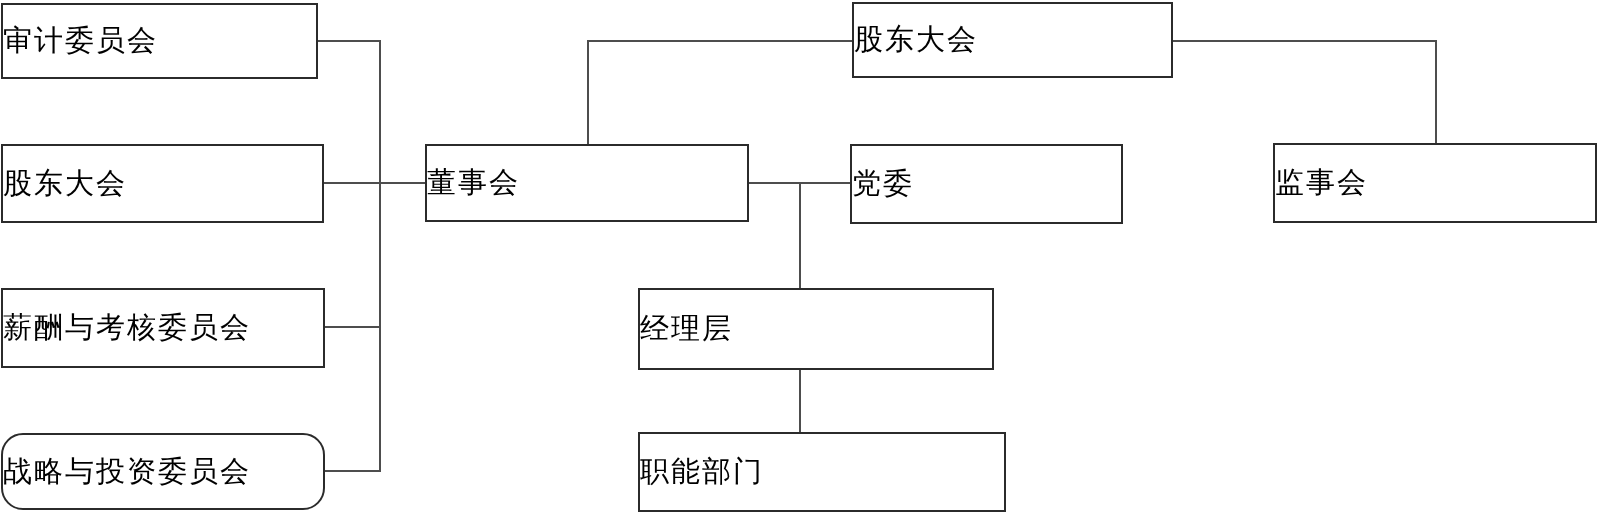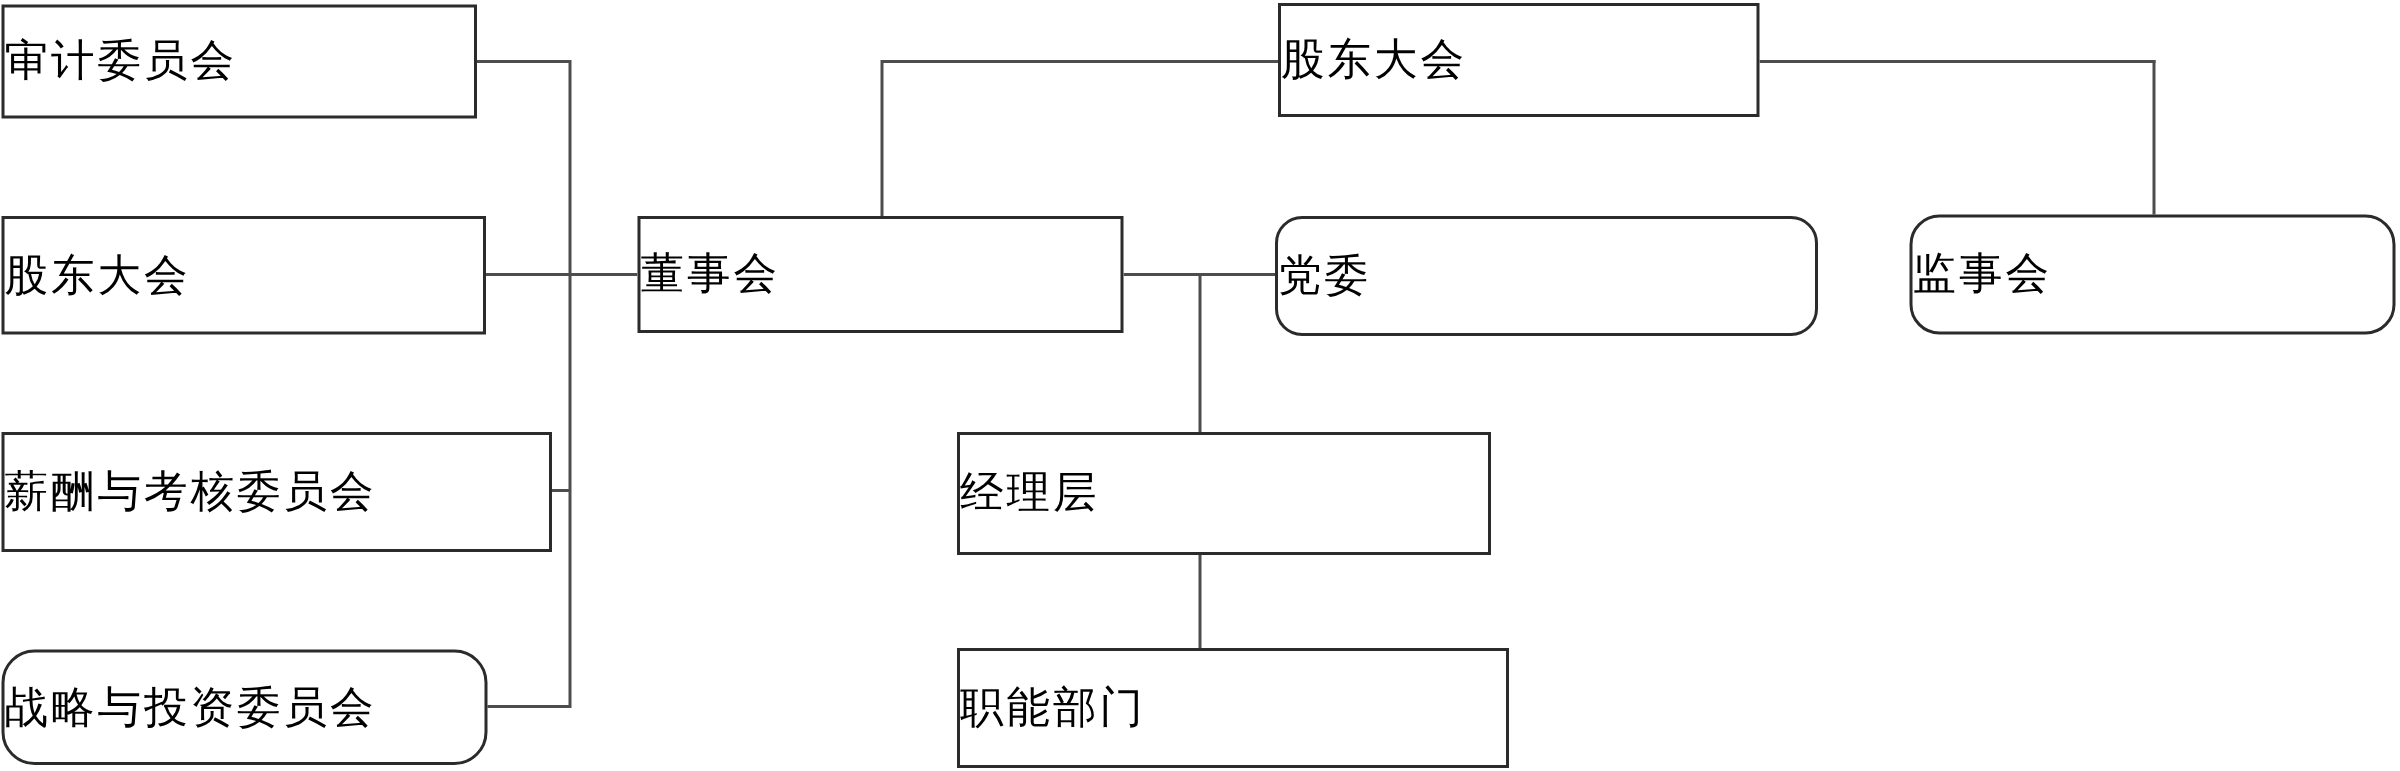--- a/index.html
+++ b/index.html
@@ -29,26 +29,26 @@
 
   .line {
     position: absolute;
     background: #4d4d4d;
     z-index: 1;
   }
 
   
   .n-audit        { left: 1px;    top: 3px;   width: 317px; height: 76px; }
   .n-nomination   { left: 1px;    top: 144px; width: 323px; height: 79px; }
-  .n-remuneration { left: 1px;    top: 288px; width: 367px; height: 80px; font-family: Liberation Serif, serif; }
+  .n-remuneration { left: 1px;    top: 288px; width: 324px; height: 80px; font-family: Liberation Serif, serif; }
   .n-strategy     { left: 1px;    top: 433px; width: 324px; height: 77px; border-radius: 22px; }
   .n-board        { left: 425px;  top: 144px; width: 324px; height: 78px; }
   .n-shareholders { left: 852px;  top: 2px;   width: 321px; height: 76px; }
-  .n-party        { left: 850px;  top: 144px; width: 362px; height: 80px; border-radius: 18px; }
-  .n-supervisory  { left: 1273px; top: 143px; width: 324px; height: 80px; border-radius: 20px; }
+  .n-party        { left: 850px;  top: 144px; width: 273px; height: 80px; }
+  .n-supervisory  { left: 1273px; top: 143px; width: 324px; height: 80px; }
   .n-management   { left: 638px;  top: 288px; width: 356px; height: 82px; }
   .n-functional   { left: 638px;  top: 432px; width: 368px; height: 80px; }
 
   
   .l-trunk-left          { left: 379px;  top: 40px;  width: 2px;   height: 432px; }
   .l-audit-h             { left: 318px;  top: 40px;  width: 62px;  height: 2px; }
   .l-nomination-board-h  { left: 324px;  top: 182px; width: 101px; height: 2px; }
   .l-remuneration-h      { left: 325px;  top: 326px; width: 55px;  height: 2px; }
   .l-strategy-h          { left: 325px;  top: 470px; width: 55px;  height: 2px; }
   .l-shareholders-left-h { left: 588px;  top: 40px;  width: 264px; height: 2px; }

